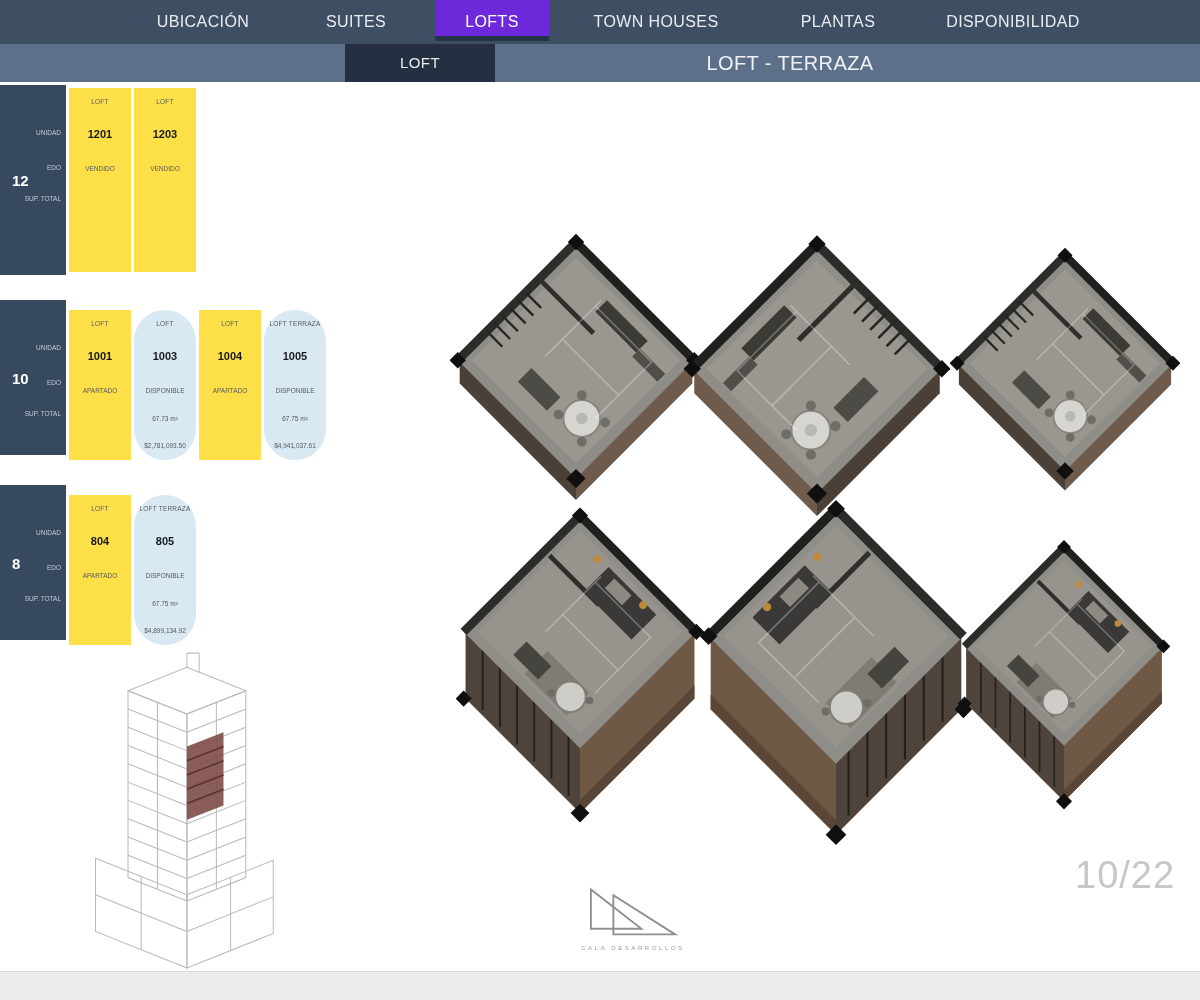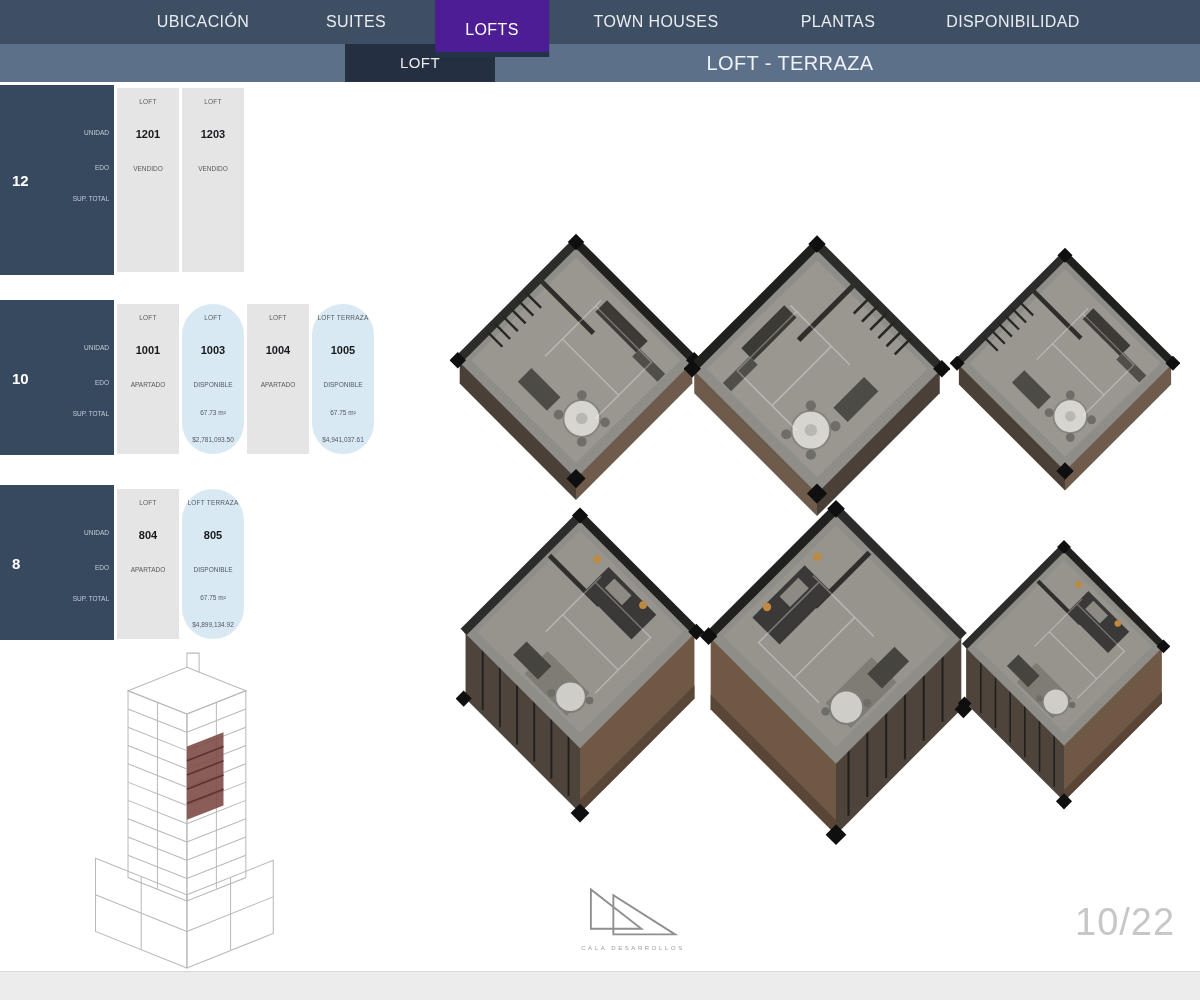--- a/index.html
+++ b/index.html
@@ -5,55 +5,55 @@
   html,body{margin:0;padding:0;}
   body{
     width:1200px;height:1000px;position:relative;overflow:hidden;
     background:#ffffff;font-family:"Liberation Sans",sans-serif;
     -webkit-font-smoothing:antialiased;
   }
   
   .topnav{position:absolute;top:0;left:0;width:1200px;height:44px;background:#3e4e63;z-index:5;}
   .nav-item{position:absolute;top:0;height:36px;line-height:44px;color:#e9edf2;
     font-size:16px;letter-spacing:.4px;transform:translateX(-50%);white-space:nowrap;cursor:pointer;}
-  .nav-item.active{background:#4c1d95;color:#ffffff;padding:8px 30px;}
+  .nav-item.active{background:#6d28d9;color:#ffffff;padding:0 30px;}
   .nav-item.active::after{content:"";position:absolute;left:0;right:0;bottom:-5px;height:5px;background:#233449;}
   .n1{left:203px}.n2{left:356px}.n3{left:492px}.n4{left:656px}.n5{left:838px}.n6{left:1013px}
   
   .subnav{position:absolute;top:44px;left:0;width:1200px;height:38px;background:#5d7089;z-index:4;}
   .subnav-loft{position:absolute;left:345px;top:0;width:150px;height:38px;background:#242f41;
     color:#e9ebee;text-align:center;line-height:38px;font-size:15px;letter-spacing:.4px;cursor:pointer;}
   .subnav-terraza{position:absolute;left:495px;top:0;width:590px;height:38px;color:#eef1f5;
     text-align:center;line-height:38px;font-size:20px;letter-spacing:.4px;cursor:pointer;}
   
   .unit-table{position:absolute;left:0;display:flex;}
-  .floor-panel{width:66px;background:#37495f;position:relative;flex:none;padding-left:48px;}
+  .floor-panel{width:66px;background:#37495f;position:relative;flex:none;}
   .floor-num{position:absolute;left:12px;top:50%;transform:translateY(-50%);
     color:#ffffff;font-weight:bold;font-size:15px;}
   .row-label{position:absolute;right:5px;color:#c3ccd9;font-size:6.5px;white-space:nowrap;}
   .rl-unit{top:44px}.rl-status{top:79px}.rl-area{top:110px}
   .unit-col{width:62px;margin-left:3px;position:relative;flex:none;cursor:pointer;}
-  .tone-gray{background:#e5e5e5;}
+  .tone-gray{background:#fde047;}
   .tone-blue{background:#d9e9f4;border-radius:31px;}
   .unit-col div{position:absolute;width:100%;text-align:center;}
   .c-type{top:10px;font-size:6.5px;color:#555a60;letter-spacing:.2px;}
   .c-unit{top:40px;font-size:11px;font-weight:bold;color:#17191c;}
   .c-status{top:77px;font-size:6.5px;color:#54585e;}
   .c-area{top:105px;font-size:6.5px;color:#54585e;}
   .c-price{top:132px;font-size:6.5px;color:#54585e;}
   .h190 .floor-panel{height:190px}.h190 .unit-col{height:184px;margin-top:3px}
-  .h155 .floor-panel{height:155px}.h155 .unit-col{height:150px;margin-top:4px}
+  .h155 .floor-panel{height:155px}.h155 .unit-col{height:150px;margin-top:10px}
   
   .plan{position:absolute;}
   .flip{transform:scaleX(-1);}
   .building{position:absolute;left:62px;top:645px;}
   
   .footer-bar{position:absolute;left:0;bottom:0;width:1200px;height:28px;
     background:#ececec;border-top:1px solid #d7d7d7;}
-  .page-indicator{position:absolute;left:1075px;top:901px;font-size:38px;color:#c7c7c7;letter-spacing:1px;}
+  .page-indicator{position:absolute;left:1075px;top:854px;font-size:38px;color:#c7c7c7;letter-spacing:1px;}
   .logo{position:absolute;left:553px;top:882px;width:160px;text-align:center;}
   .logo-text{font-size:6px;letter-spacing:2.6px;color:#9b9b9b;margin-top:1px;white-space:nowrap;}
 </style>
 </head>
 <body>
 
 <div class="topnav">
   <span class="nav-item n1">UBICACIÓN</span>
   <span class="nav-item n2">SUITES</span>
   <span class="nav-item n3 active">LOFTS</span>

